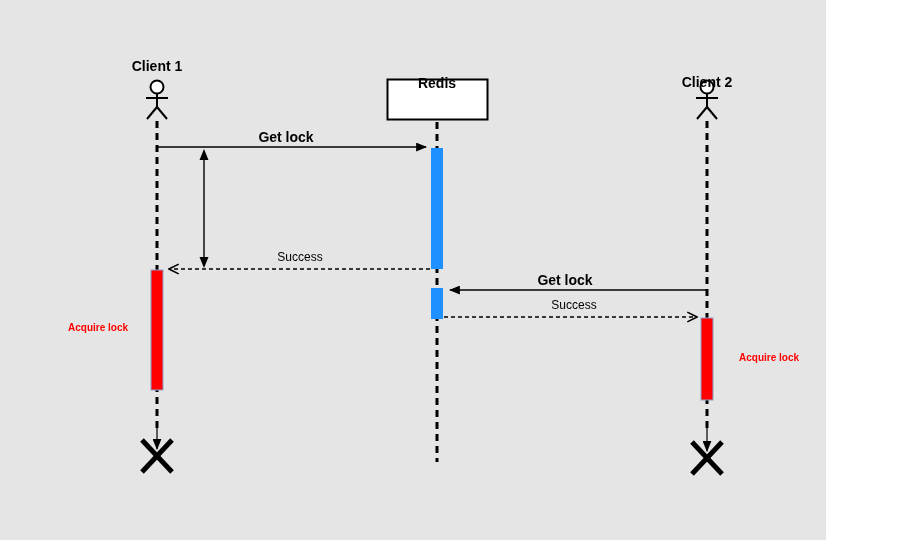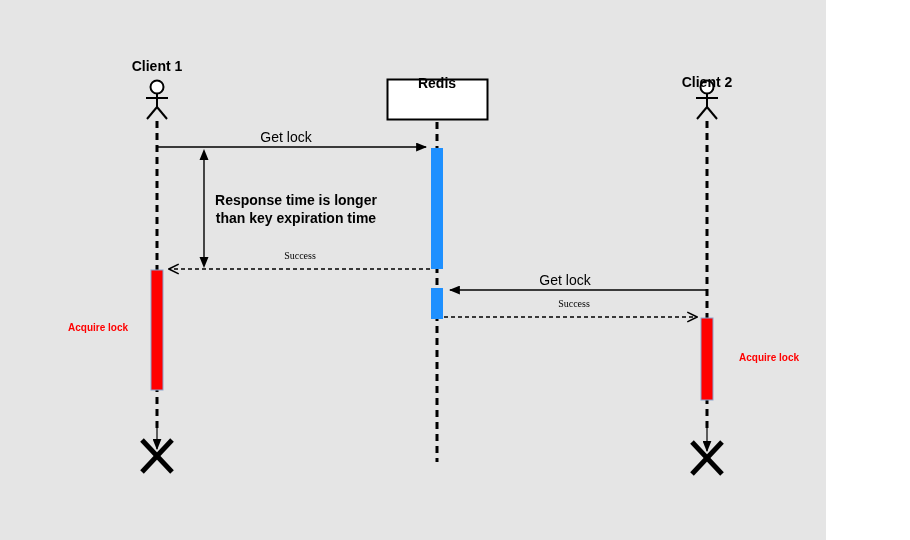--- a/index.html
+++ b/index.html
@@ -26,26 +26,25 @@
     white-space: nowrap;
     color: #000000;
     text-align: center;
   }
   .actor-label {
     font-size: 14px;
     font-weight: bold;
   }
   .msg-label {
     font-size: 14px;
-    font-weight: normal;
+    font-weight: bold;
   }
   .reply-label {
-    font-size: 10px;
+    font-size: 12px;
     font-weight: normal;
-    font-family: Liberation Serif, serif;
   }
   .note-label {
     font-size: 14px;
     font-weight: bold;
     line-height: 18px;
     white-space: pre-line;
   }
   .action-label {
     font-size: 10px;
     font-weight: bold;
@@ -119,22 +118,20 @@
       <line x1="722" y1="442" x2="692" y2="474" stroke="#000000" stroke-width="5"></line>
     </g>
   </svg>
 
   <div class="lbl actor-label" style="left:157px; top:58px;">Client 1</div>
   <div class="lbl actor-label" style="left:437px; top:58px;margin-top:17px;">Redis</div>
   <div class="lbl actor-label" style="left:707px; top:74px;">Client 2</div>
 
   <div class="lbl msg-label" style="left:286px; top:129px;">Get lock</div>
 
-  <div class="lbl note-label" style="left:296px; top:191px;">Response time is longer
-than key expiration time</div>
 
   <div class="lbl reply-label" style="left:300px; top:250px;">Success</div>
 
   <div class="lbl msg-label" style="left:565px; top:272px;">Get lock</div>
 
   <div class="lbl reply-label" style="left:574px; top:298px;">Success</div>
 
   <div class="lbl action-label" style="left:98px; top:322px;">Acquire lock</div>
 
   <div class="lbl action-label" style="left:769px; top:352px;">Acquire lock</div>

